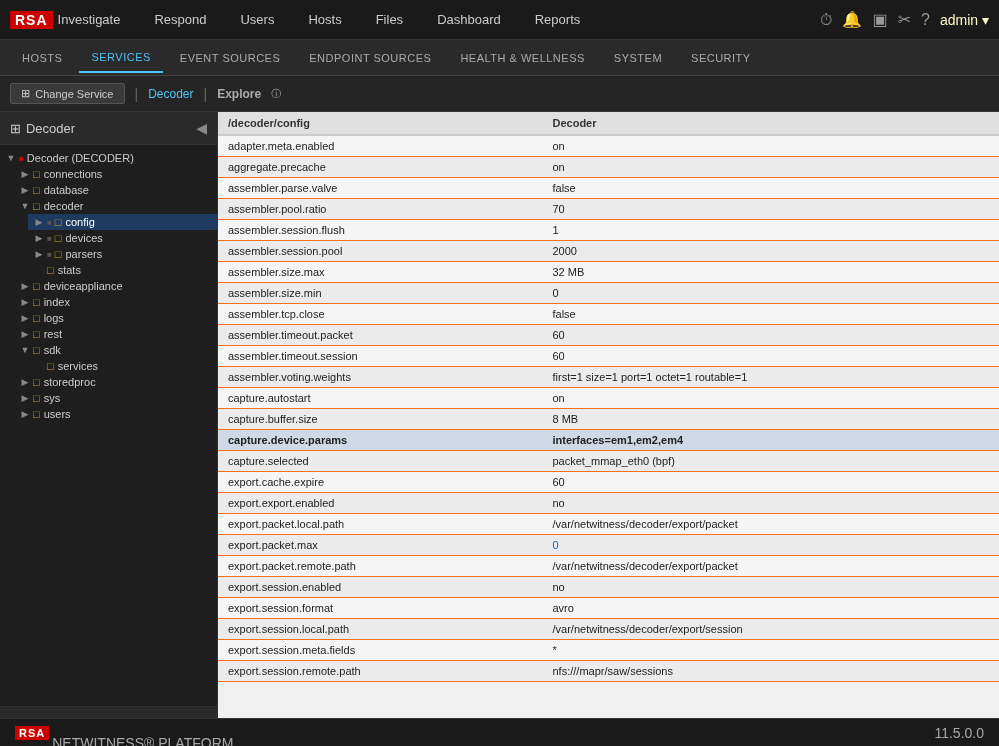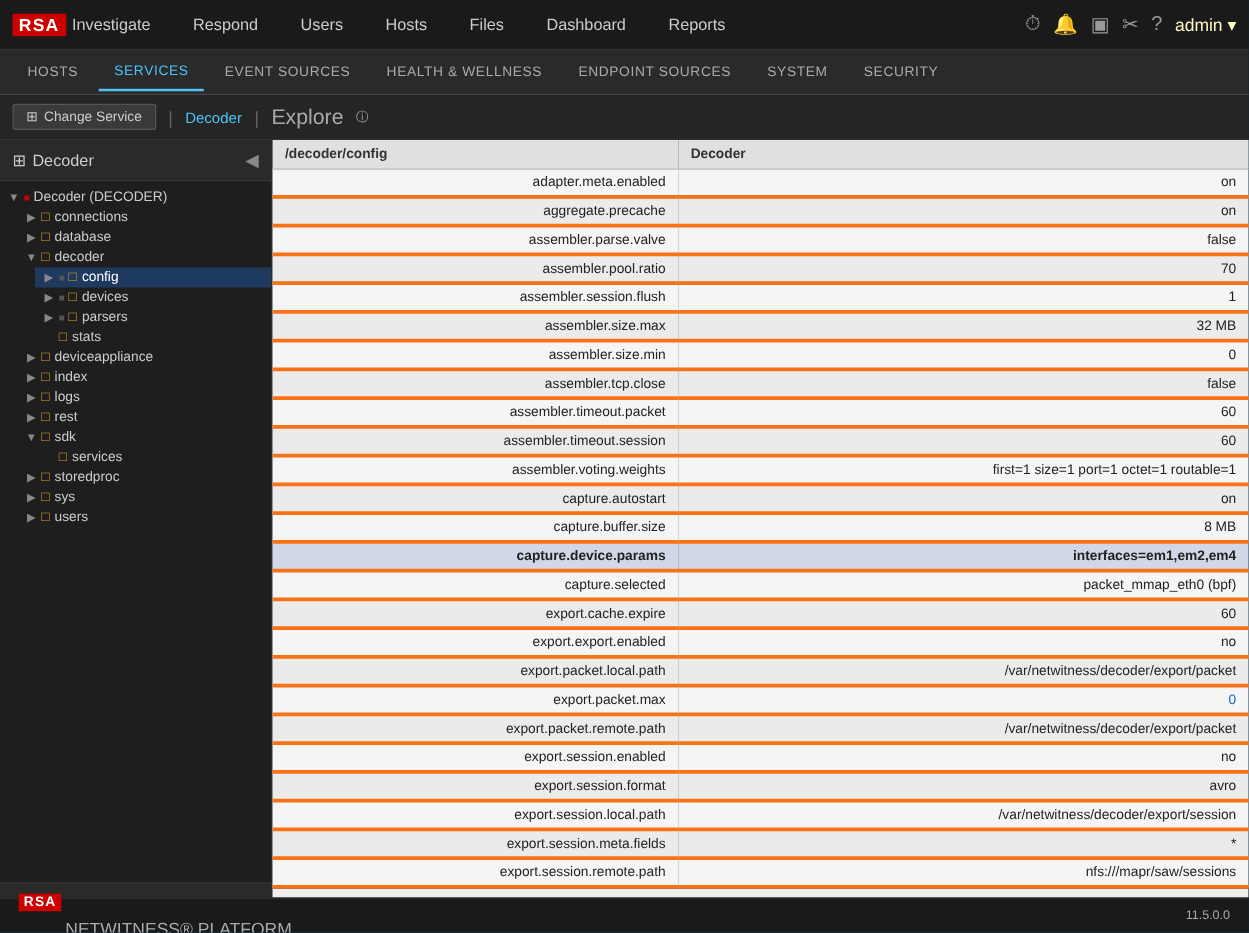--- a/index.html
+++ b/index.html
@@ -65,21 +65,21 @@
       padding: 3px 10px;
       font-size: 11px;
       cursor: pointer;
       display: flex;
       align-items: center;
       gap: 5px;
       border-radius: 2px;
     }
     .separator { color: #666; font-size: 14px; }
     .breadcrumb-link { color: #4fc3f7; font-size: 12px; cursor: pointer; }
-    .explore-label { color: #aaa; font-size: 17px; }
+    .explore-label { color: #aaa; font-size: 12px; font-weight: bold; }
     .explore-icon { color: #aaa; font-size: 10px; }
 
     
     .main-content {
       display: flex;
       height: calc(746px - 40px - 36px - 36px - 28px);
       overflow: hidden;
     }
 
     
@@ -155,35 +155,35 @@
       overflow-y: auto;
       overflow-x: hidden;
     }
     .data-table::-webkit-scrollbar { width: 8px; }
     .data-table::-webkit-scrollbar-track { background: #ddd; }
     .data-table::-webkit-scrollbar-thumb { background: #aaa; border-radius: 4px; }
 
     table {
       width: 100%;
       border-collapse: collapse;
-      background: #0c4a6e;
+      background: #22c55e;
     }
     thead th {
       background: #e0e0e0;
       color: #333;
       font-size: 11px;
       font-weight: bold;
       padding: 5px 10px;
       text-align: left;
       border-bottom: 2px solid #ccc;
       position: sticky;
       top: 0;
       z-index: 1;
     }
-    tbody tr { border-bottom: 3px solid #f97316; text-align: right; }
+    tbody tr { border-bottom: 1px solid #f97316; }
     tbody tr:nth-child(even) { background: #ebebeb; }
     tbody tr:nth-child(odd) { background: #f5f5f5; }
     tbody tr.highlighted { background: #d0d8e8; font-weight: bold; margin-left: 16px; }
     tbody td {
       padding: 4px 10px;
       color: #222;
       font-size: 11px;
     }
     .value-blue { color: #1565c0; }
 
@@ -191,26 +191,26 @@
     .bottom-bar {
       background: #1a1a1a;
       height: 28px;
       display: flex;
       align-items: center;
       justify-content: space-between;
       padding: 0 15px;
       border-top: 1px solid #333;
     }
     .bottom-logo-sub { color: #aaa; font-size: 14px; margin-top: 20px; }
-    .bottom-version { color: #aaa; font-size: 10px; }
+    .bottom-version { color: #aaa; font-size: 14px; }
 
     
     .rsa-logo {
       display: flex;
-      align-items: flex-start;
+      align-items: center;
       gap: 3px;
     }
     .rsa-text {
       background: #cc0000;
       color: white;
       font-size: 14px;
       font-weight: bold;
       padding: 1px 5px;
       letter-spacing: 1px;
     }
@@ -238,22 +238,22 @@
     <span title="Tools">✂</span>
     <span title="Help">?</span>
     <span class="admin-label">admin ▾</span>
   </div>
 </div>
 
 <div class="sub-nav">
   <span class="sub-nav-item">HOSTS</span>
   <span class="sub-nav-item active">SERVICES</span>
   <span class="sub-nav-item">EVENT SOURCES</span>
+  <span class="sub-nav-item">ENDPOINT SOURCES</span>
   <span class="sub-nav-item">HEALTH &amp; WELLNESS</span>
-  <span class="sub-nav-item">ENDPOINT SOURCES</span>
   <span class="sub-nav-item">SYSTEM</span>
   <span class="sub-nav-item">SECURITY</span>
 </div>
 
 <div class="action-bar">
   <button class="change-service-btn">
     <span>⊞</span>
     <span>Change Service</span>
   </button>
   <span class="separator">|</span>
@@ -448,20 +448,24 @@
             </tr>
             <tr>
               <td>assembler.pool.ratio</td>
               <td>70</td>
             </tr>
             <tr>
               <td>assembler.session.flush</td>
               <td>1</td>
             </tr>
             <tr>
+              <td>assembler.session.pool</td>
+              <td>2000</td>
+            </tr>
+            <tr>
               <td>assembler.size.max</td>
               <td>32 MB</td>
             </tr>
             <tr>
               <td>assembler.size.min</td>
               <td>0</td>
             </tr>
             <tr>
               <td>assembler.tcp.close</td>
               <td>false</td>

